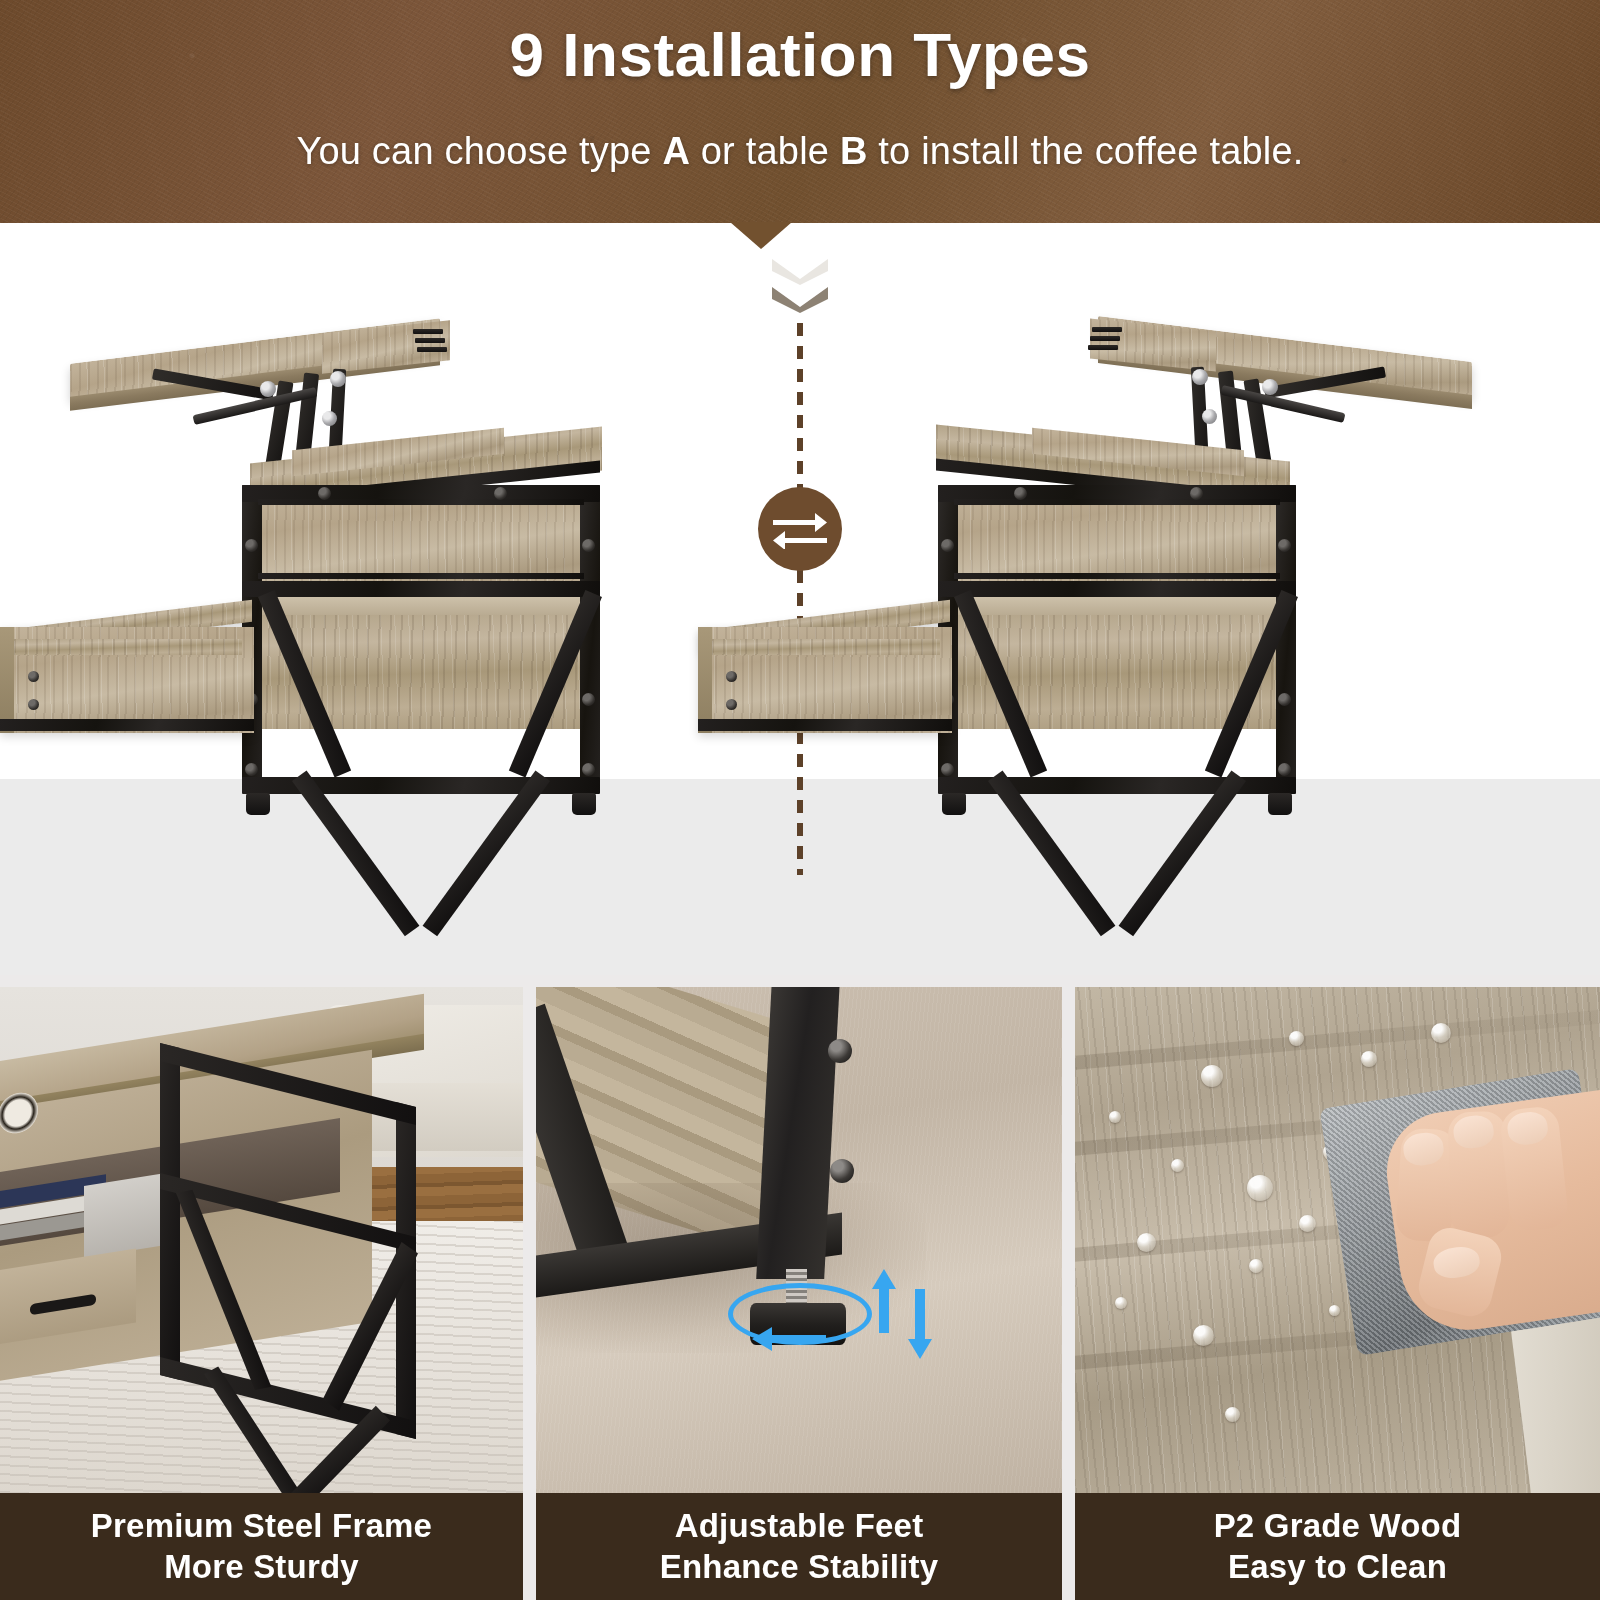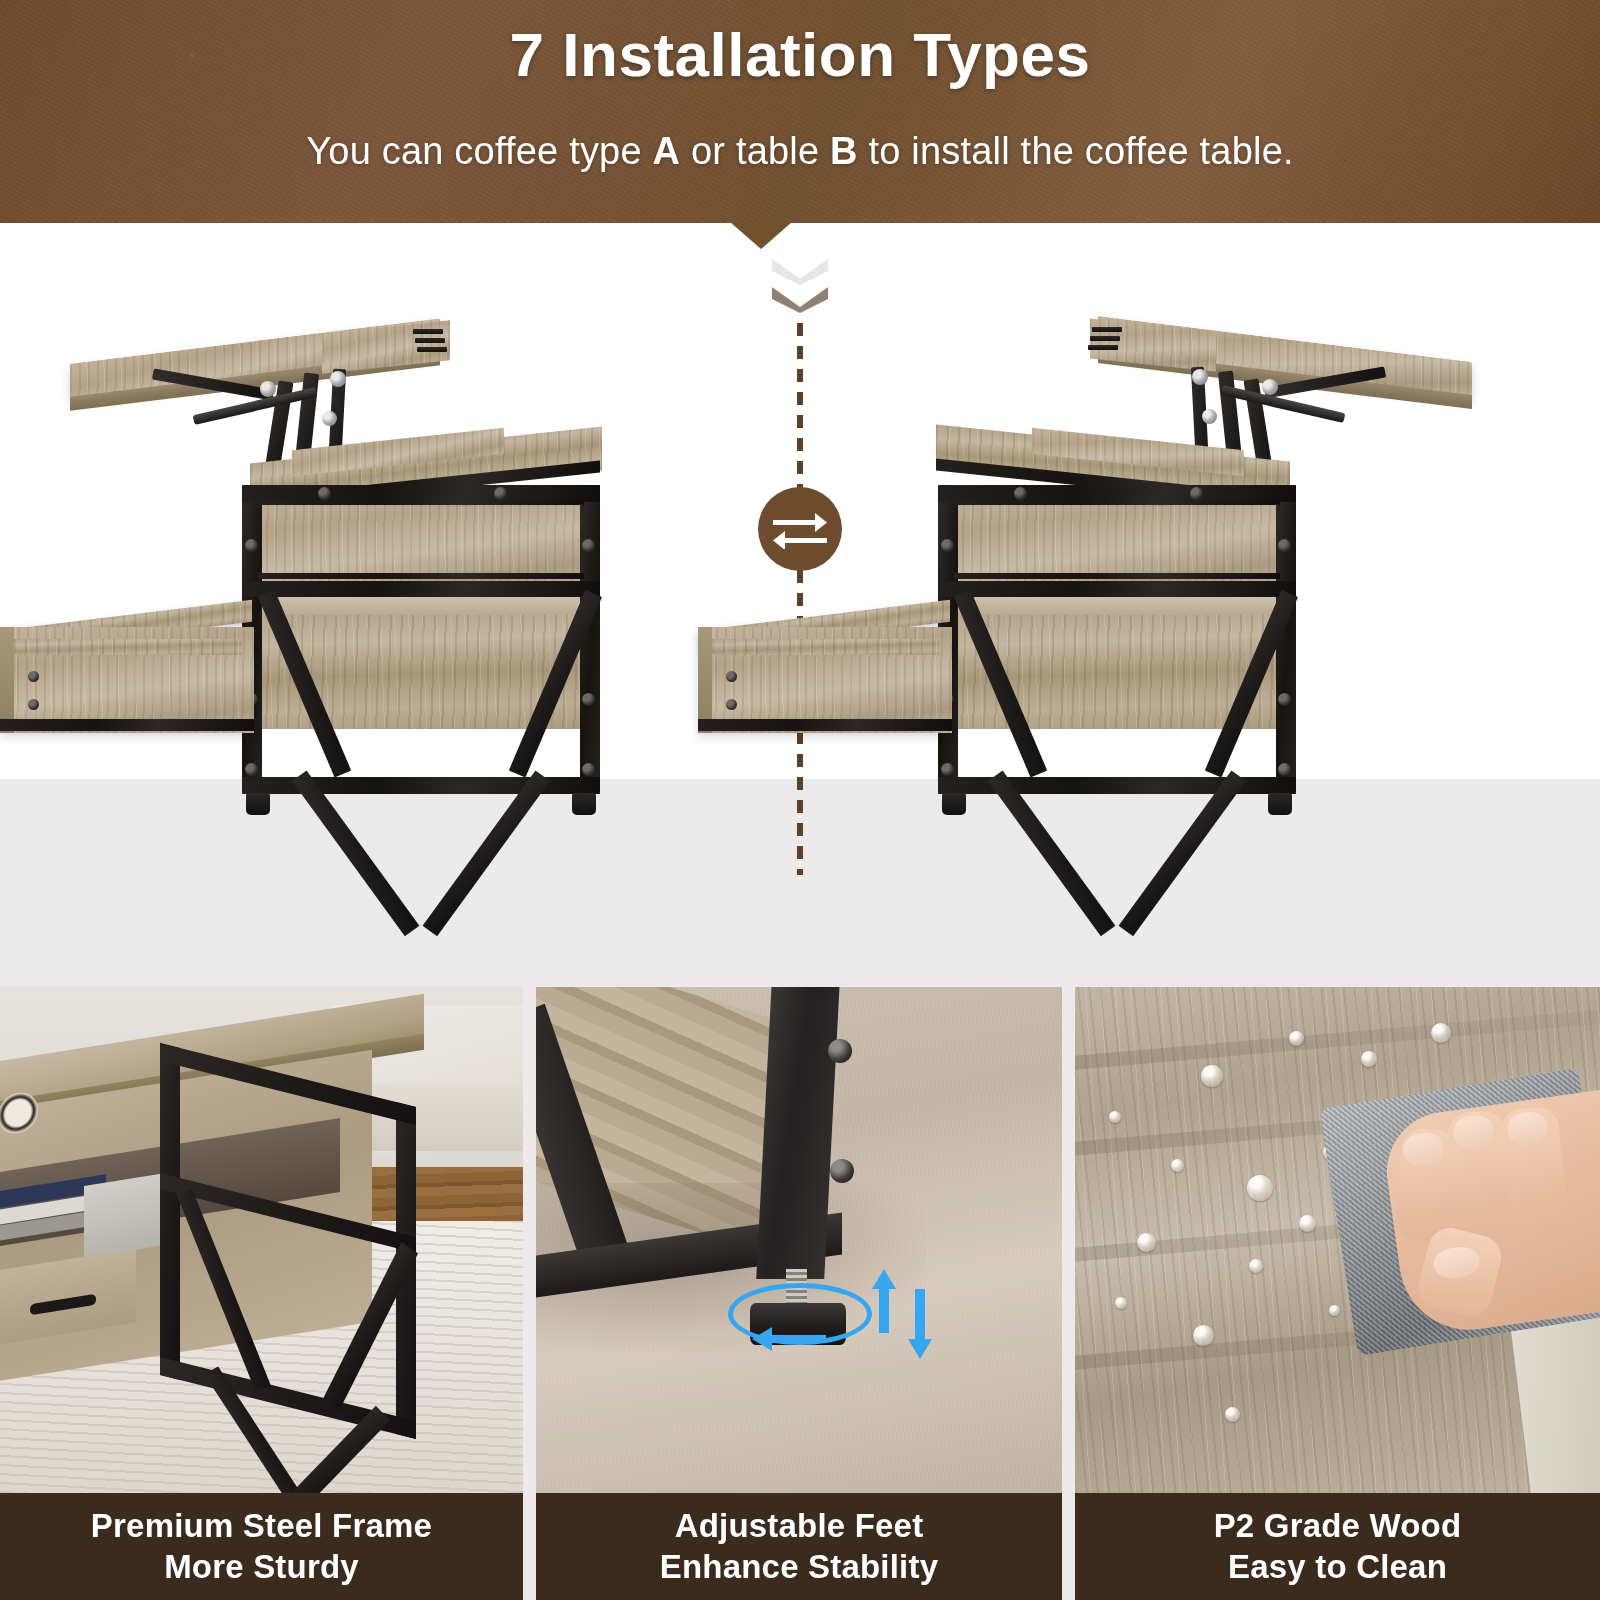--- a/index.html
+++ b/index.html
@@ -316,23 +316,23 @@
   .p3-table-edge {
     position:absolute; right:-4px; bottom:-8px; width:92px; height:330px;
     transform:rotate(-7deg);
     background:linear-gradient(100deg,#e7e2d8,#cdc6b8);
   }
 </style>
 </head>
 <body>
 
 <div id="header">
-  <div id="header-title">7 Installation Types</div>
+  <div id="header-title">9 Installation Types</div>
   <div id="header-subtitle">
-    <span>You can coffee type </span><b>A</b><span> or table </span><b>B</b><span> to install the coffee table.</span>
+    <span>You can choose type </span><b>A</b><span> or table </span><b>B</b><span> to install the coffee table.</span>
   </div>
 </div>
 <div id="header-notch"></div>
 
 <div id="stage">
   <div id="floor"></div>
 
   <div class="chev" id="chev1">
     <svg viewBox="0 0 62 30">
         <path d="M3 4 L31 24 L59 4 L59 16 L31 30 L3 16 Z" fill="#e9e6e1"></path>

